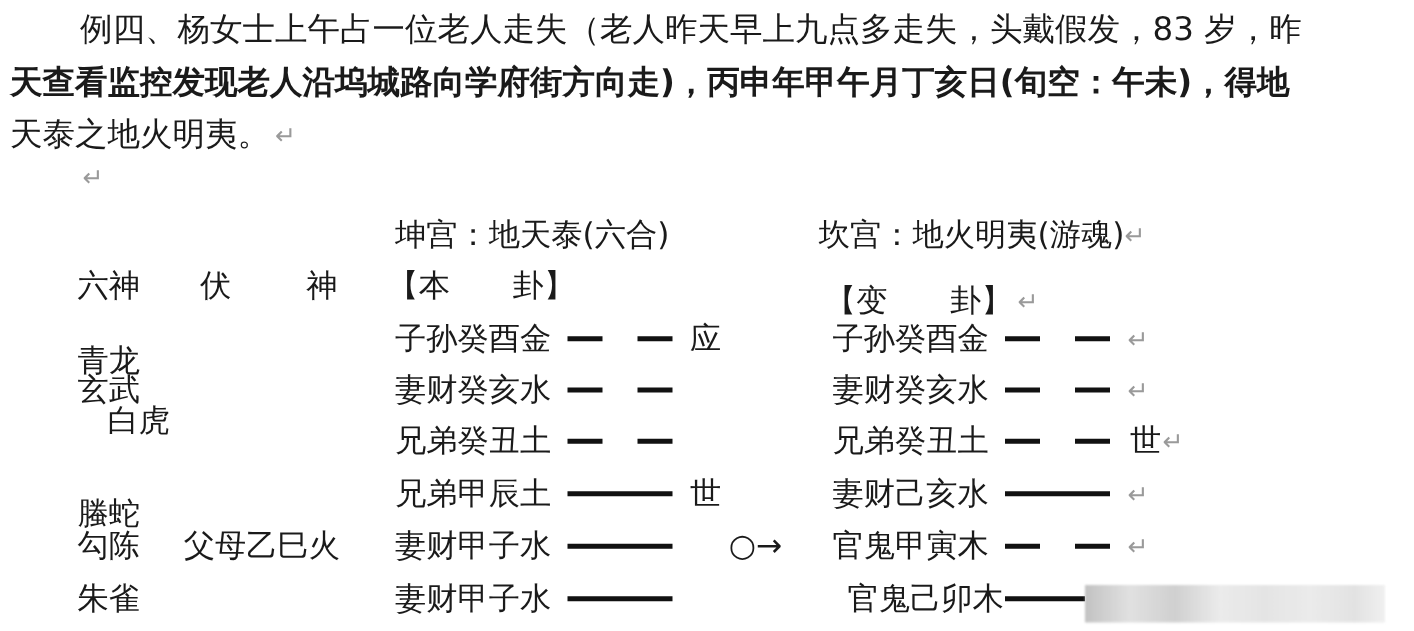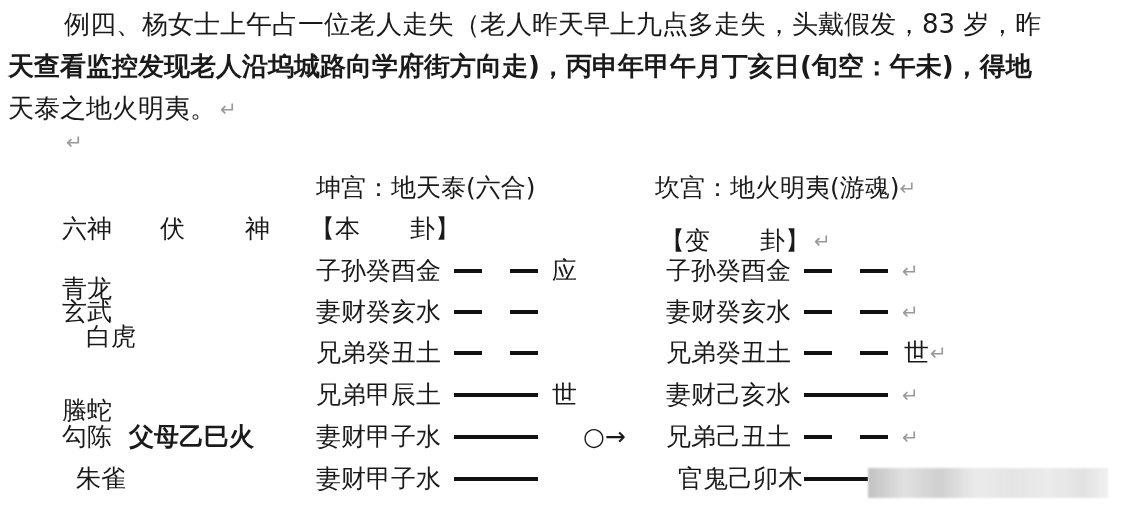--- a/index.html
+++ b/index.html
@@ -146,31 +146,31 @@
   <div class="cell" style="left:316px; top:378px;">兄弟甲辰土</div>
   <div class="yao" style="left:454px; top:393px; width:84px;"></div>
   <div class="mark" style="left:552px; top:378px;">世</div>
   <div class="cell" style="left:666px; top:378px;">妻财己亥水</div>
   <div class="yao" style="left:804px; top:393px; width:84px;"></div>
   <div class="pm-abs" style="left:902px; top:378px;">↵</div>
 </div>
 
 <div>
   <div class="cell" style="left:62px; top:420px;">勾陈</div>
-  <div class="cell" style="left:129px; top:420px;font-weight:bold;">父母乙巳火</div>
+  <div class="cell" style="left:147px; top:420px;">父母乙巳火</div>
   <div class="cell" style="left:316px; top:420px;">妻财甲子水</div>
   <div class="yao" style="left:454px; top:435px; width:84px;"></div>
   <div class="mark" style="left:583px; top:420px;">○→</div>
-  <div class="cell" style="left:666px; top:420px;">兄弟己丑土</div>
+  <div class="cell" style="left:666px; top:420px;">官鬼甲寅木</div>
   <div class="yao" style="left:804px; top:435px; width:28px;"></div>
   <div class="yao" style="left:860px; top:435px; width:28px;"></div>
   <div class="pm-abs" style="left:902px; top:420px;">↵</div>
 </div>
 
 <div>
-  <div class="cell" style="left:76px; top:462px;text-align:center;">朱雀</div>
+  <div class="cell" style="left:62px; top:462px;text-align:center;">朱雀</div>
   <div class="cell" style="left:316px; top:462px;">妻财甲子水</div>
   <div class="yao" style="left:454px; top:477px; width:84px;"></div>
   <div class="cell" style="left:666px; top:462px;margin-left:12px;">官鬼己卯木</div>
   <div class="yao" style="left:804px; top:477px; width:64px;"></div>
 </div>
 
 <div class="blur"></div>
 
 </body></html>

